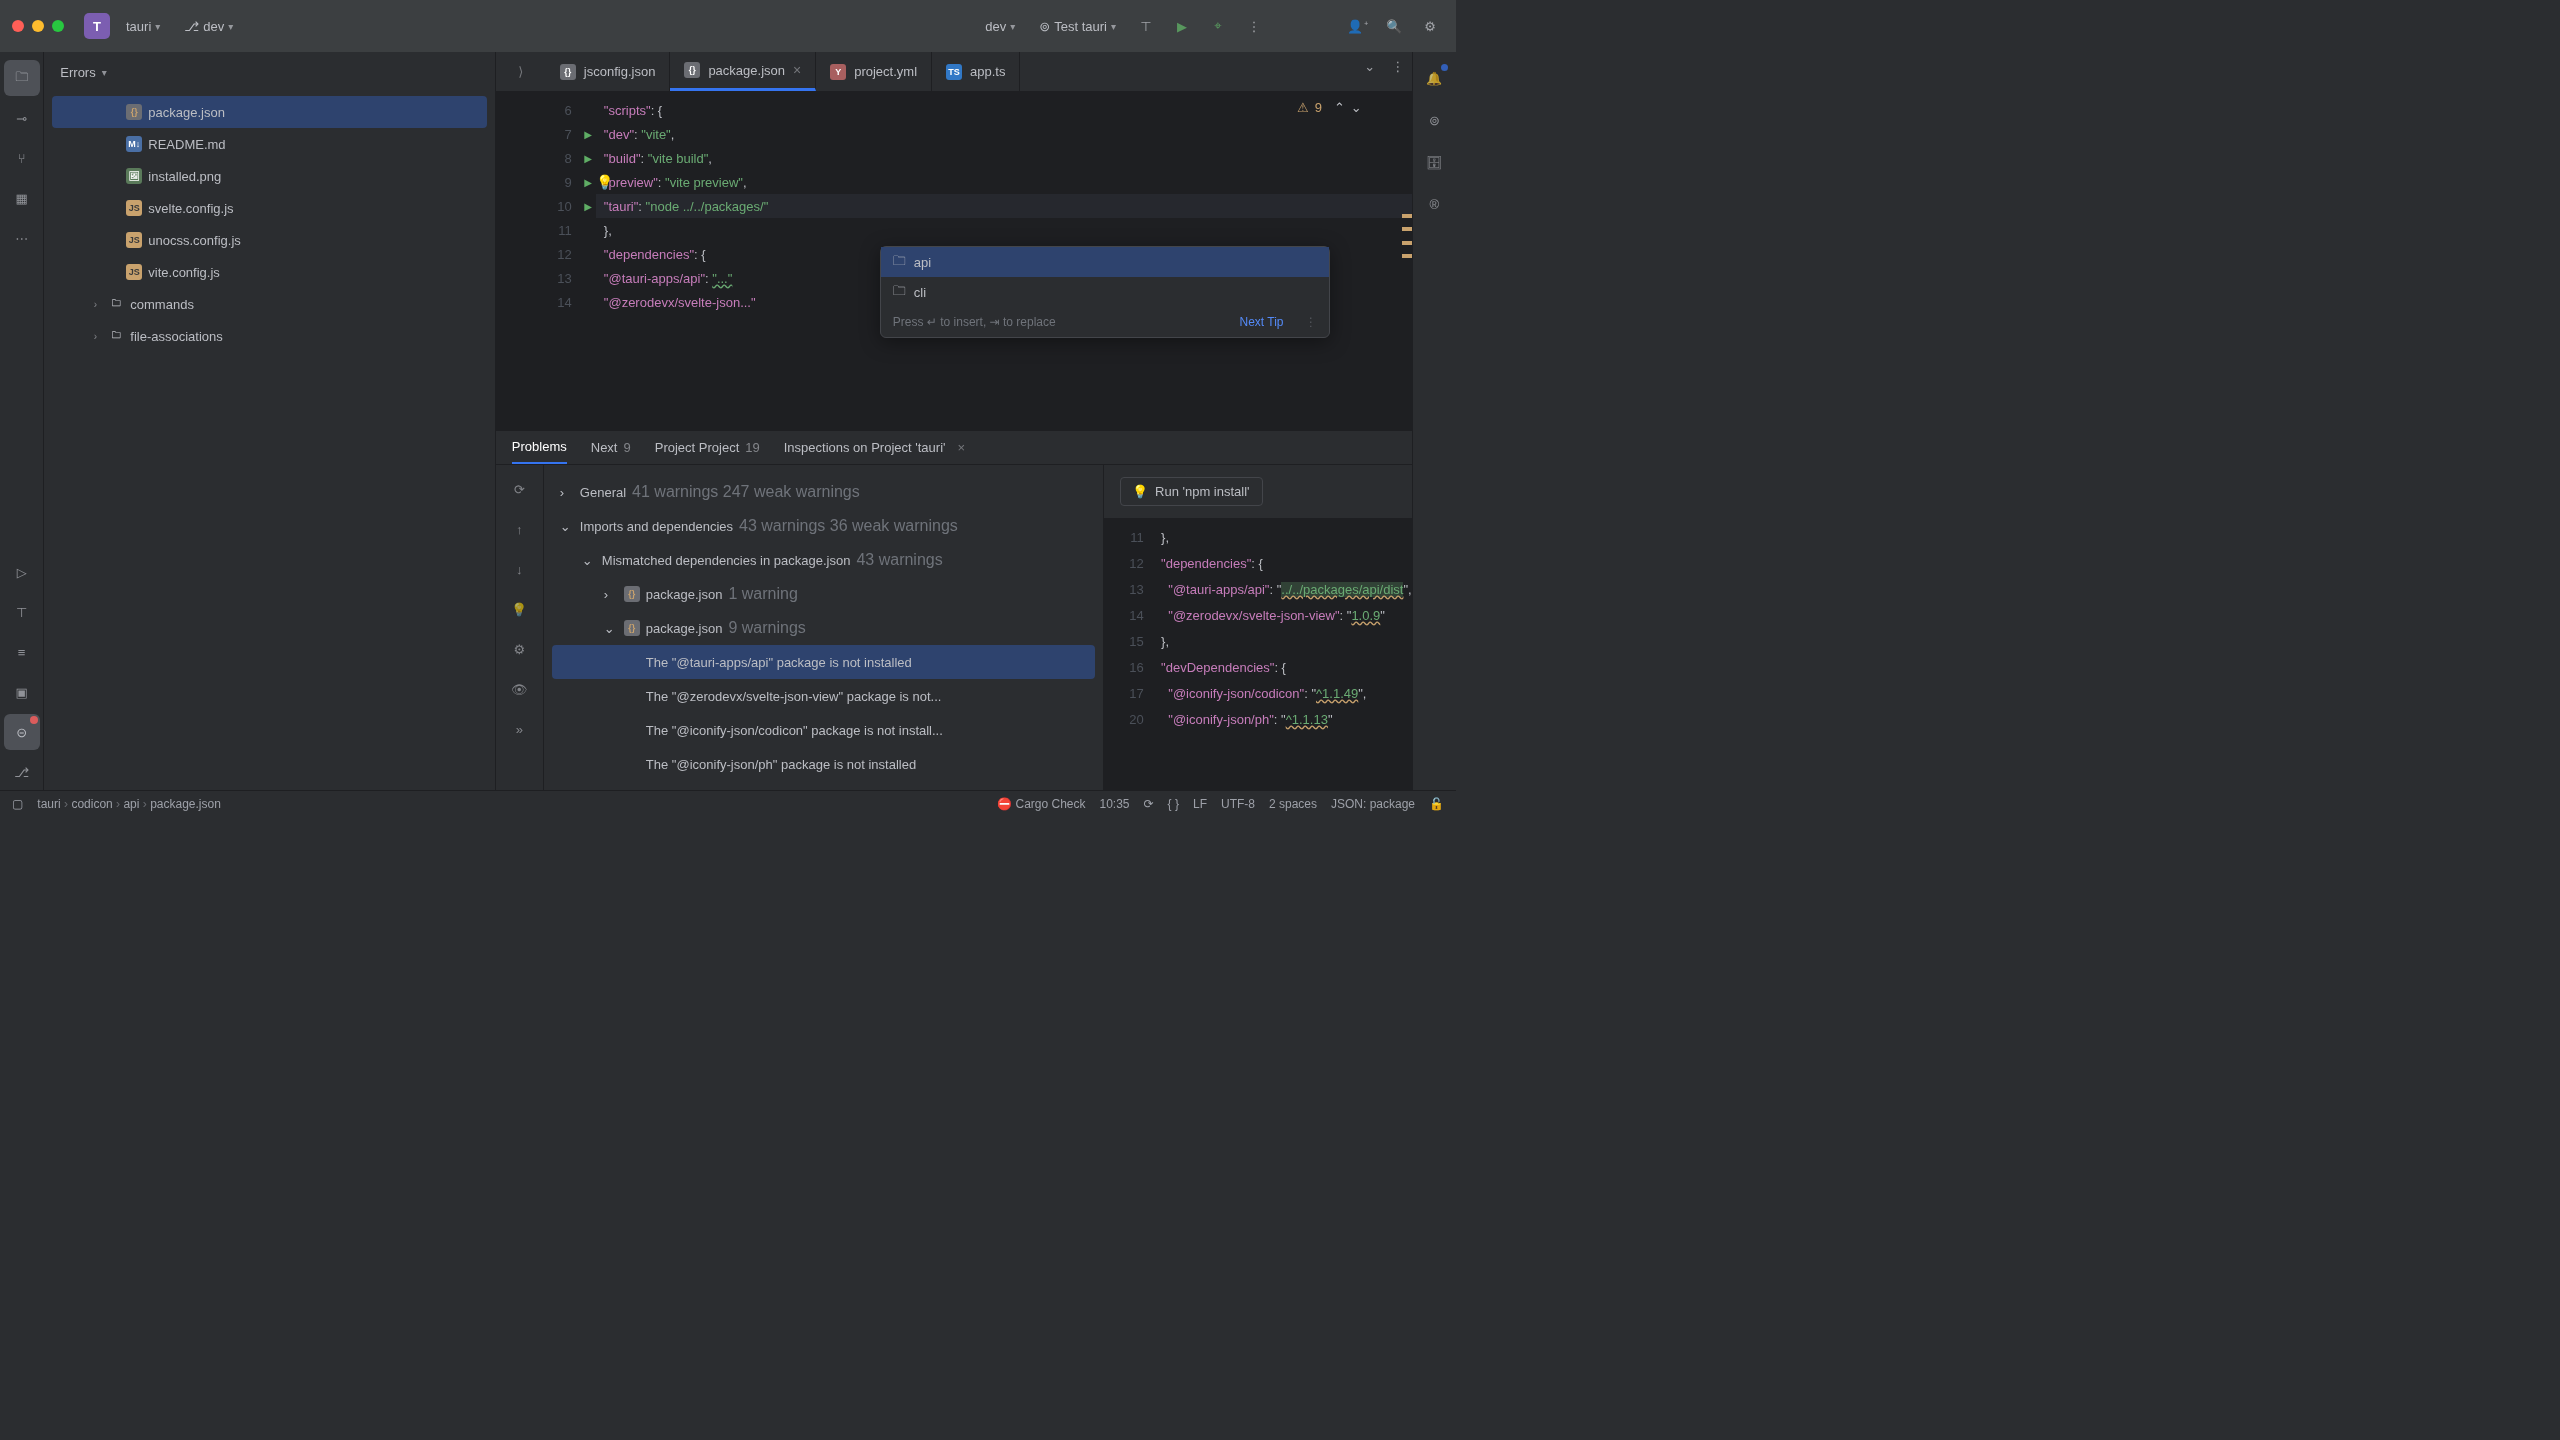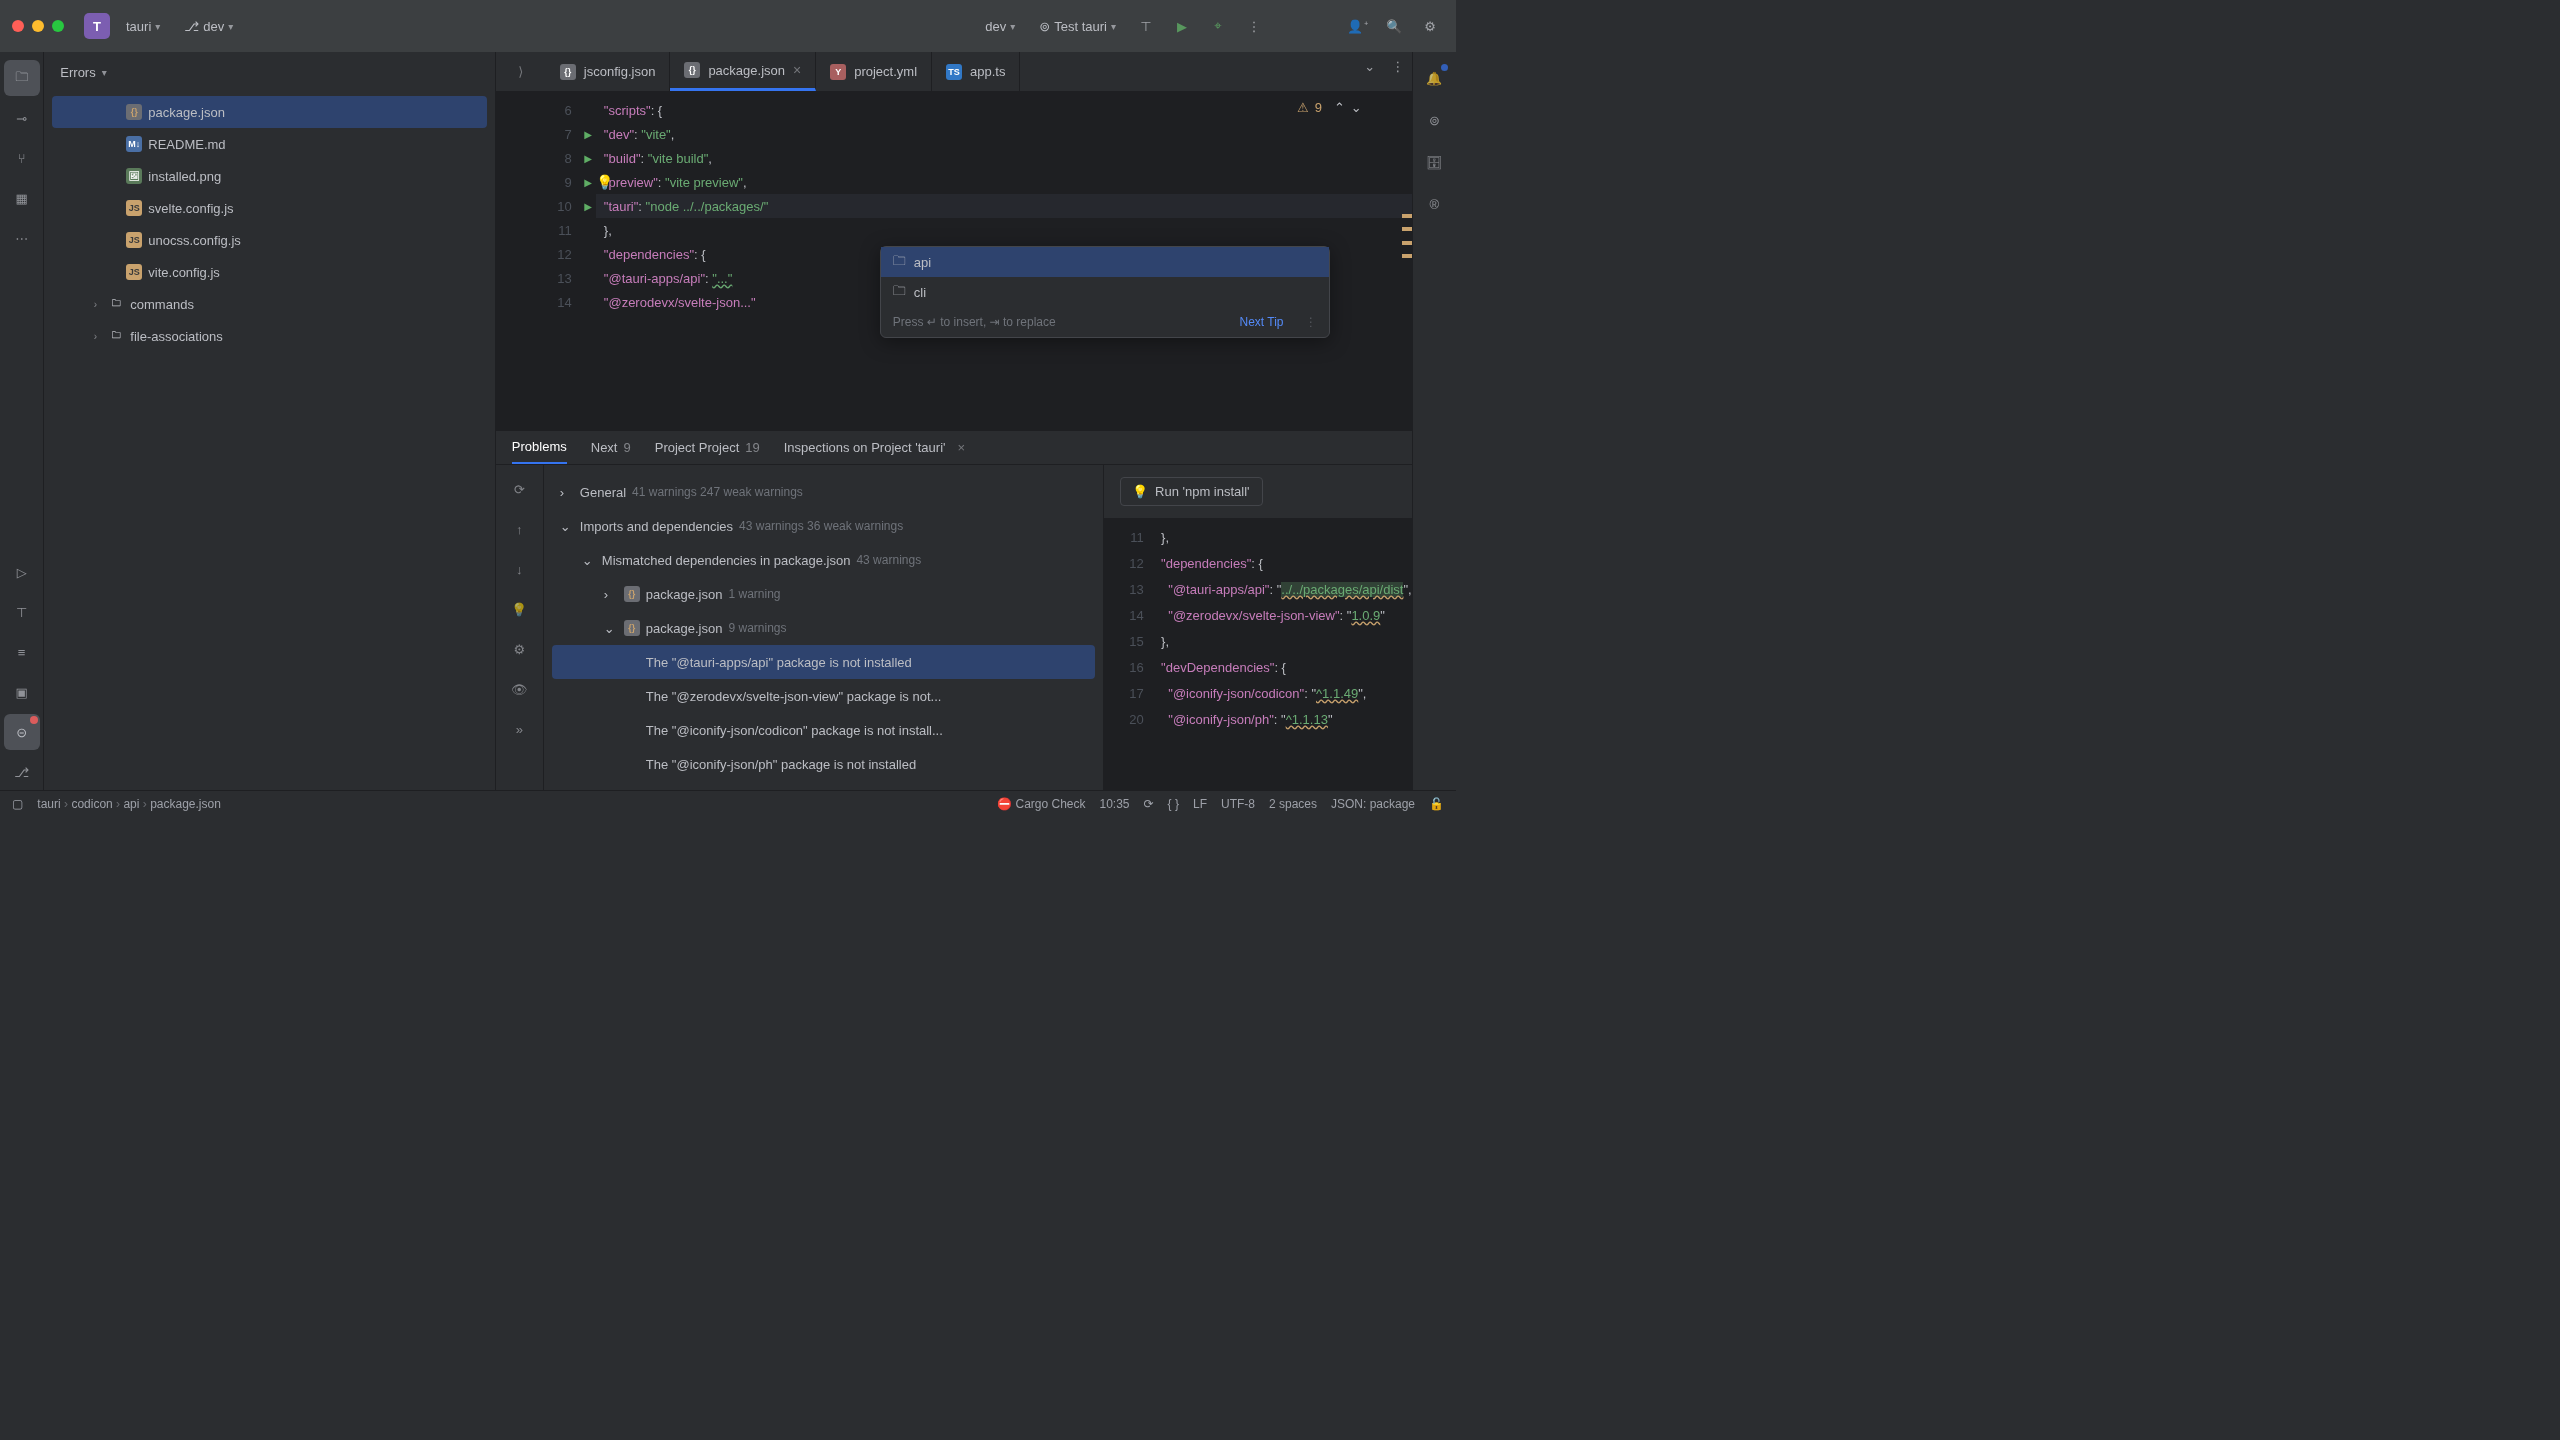--- a/index.html
+++ b/index.html
@@ -72,21 +72,21 @@
 .ptab { display: flex; align-items: center; gap: 6px; padding: 8px 0; }
 .ptab.active { border-bottom: 2px solid #3574f0; color: white; }
 .ptab-count { opacity: 0.6; }
 .problems-body { flex: 1; display: flex; }
 .ptoolbar { width: 48px; border-right: 1px solid #1e1f22; display: flex; flex-direction: column; align-items: center; padding-top: 10px; gap: 12px; }
 .ptoolbar .icon-btn { opacity: 0.6; }
 .ptree { width: 560px; border-right: 1px solid #1e1f22; overflow: auto; padding: 10px 8px; }
 .ptree-item { height: 34px; display: flex; align-items: center; gap: 6px; padding: 0 6px; border-radius: 4px; white-space: nowrap; }
 .ptree-item.selected { background: #2e436e; }
 .ptree-item .label { font-weight: 400; }
-.ptree-item .meta { color: #6f737a; font-size: 12px; }
+.ptree-item .meta { color: #6f737a; font-size: 16px; }
 .preview { flex: 1; display: flex; flex-direction: column; }
 .preview-header { padding: 12px 16px; }
 .run-fix { display: inline-flex; align-items: center; gap: 6px; padding: 6px 12px; background: #2b2d30; border: 1px solid #43454a; border-radius: 4px; }
 .preview-code { flex: 1; background: #1e1f22; display: flex; font-family: "JetBrains Mono", Menlo, monospace; font-size: 13px; }
 .preview-gutter { width: 50px; text-align: right; color: #4b5059; padding: 6px 10px 0 0; }
 .preview-lines { padding-top: 6px; }
 .pv-line { height: 26px; display: flex; align-items: center; white-space: pre; }
 .hl-warn { background: rgba(106,171,115,0.25); text-decoration: wavy underline #c9a26d; }
 
 .statusbar { height: 26px; background: #2b2d30; border-top: 1px solid #1e1f22; display: flex; align-items: center; padding: 0 12px; font-size: 12px; color: #9da0a8; gap: 14px; }

